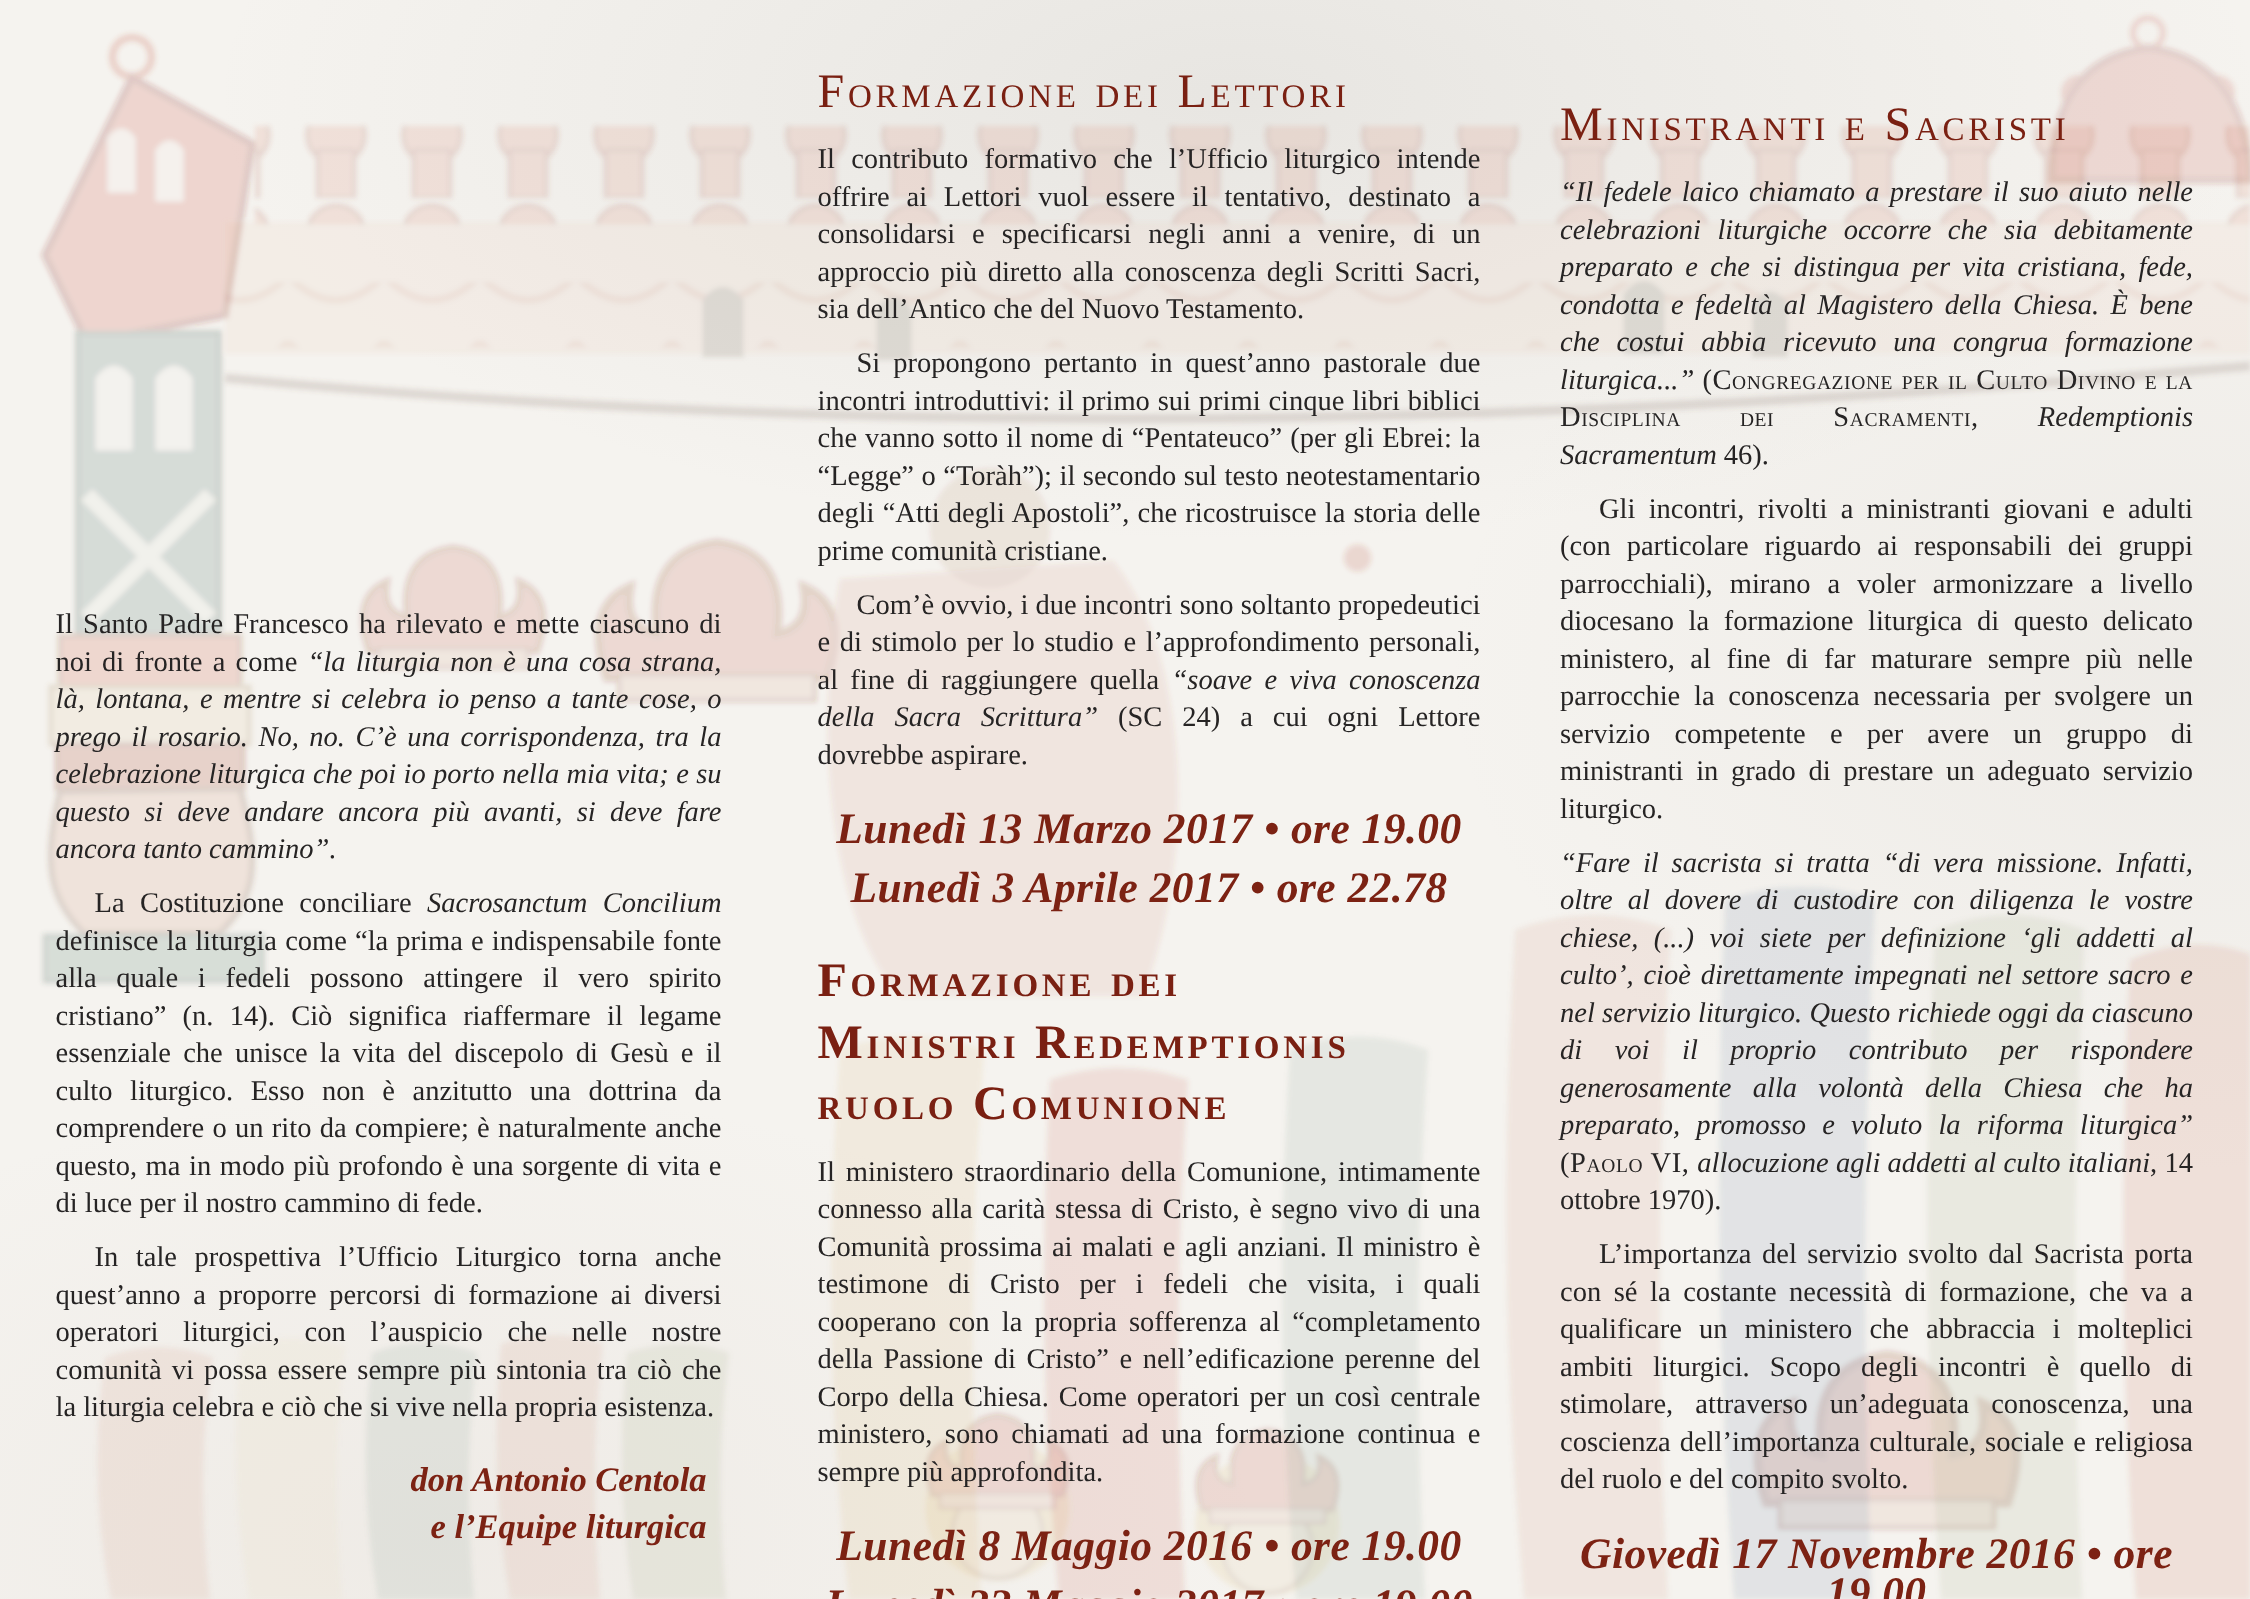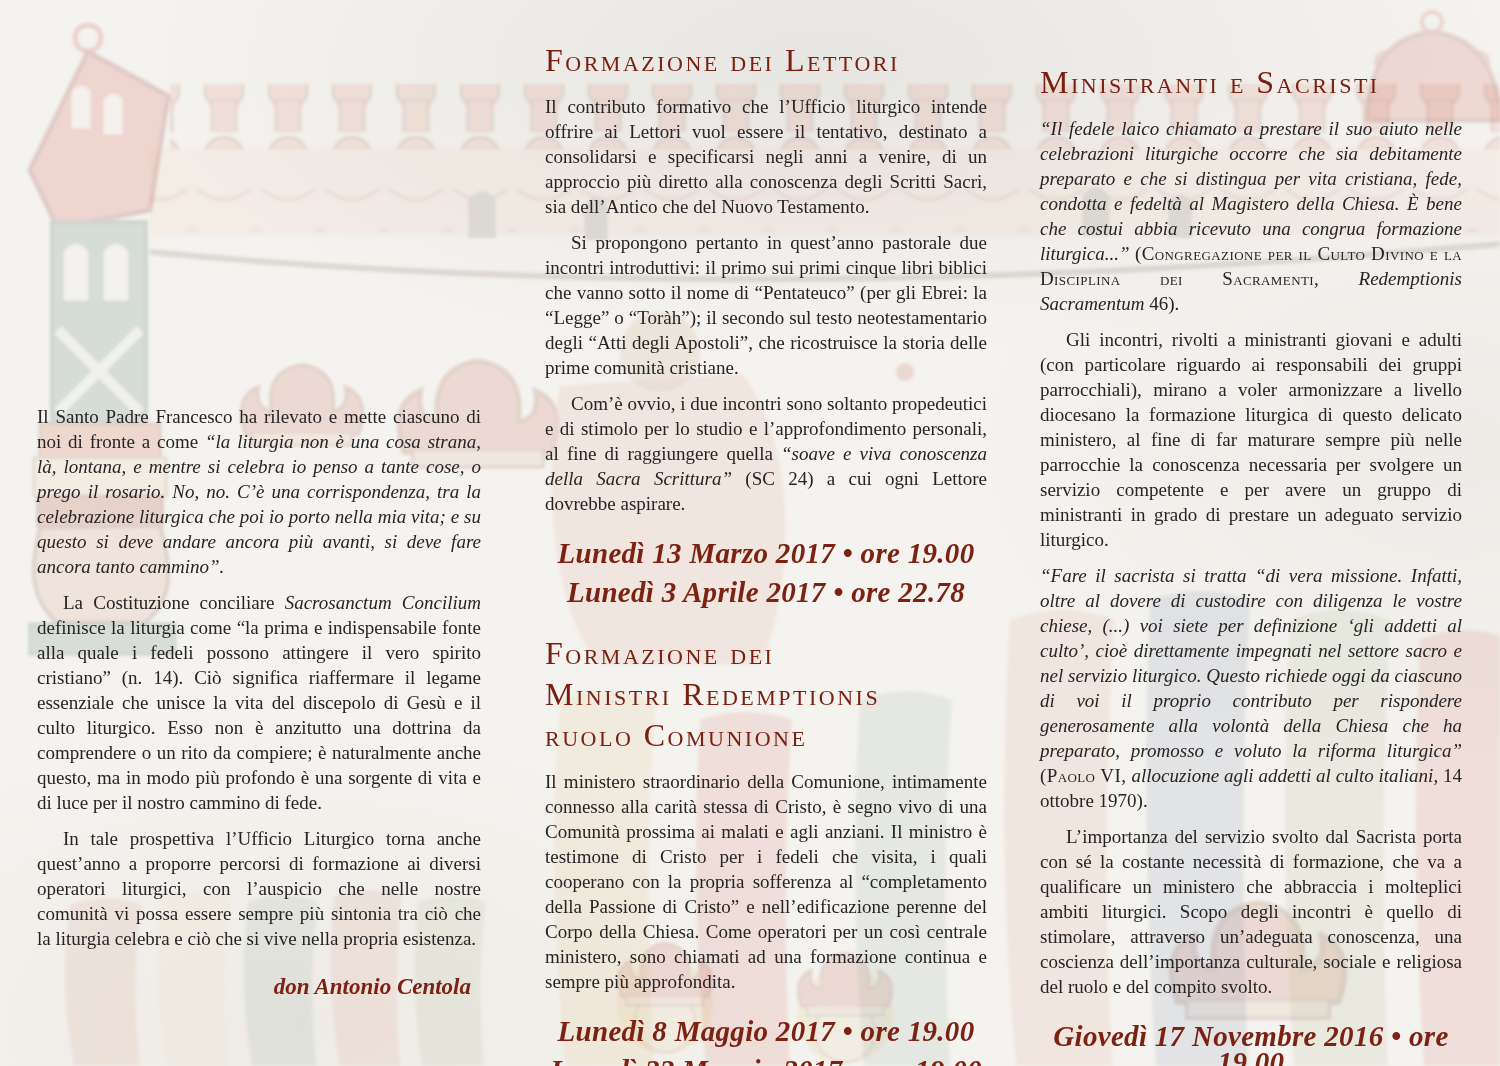--- a/index.html
+++ b/index.html
@@ -21,21 +21,21 @@
   p.last{margin-bottom:0;}
   .ind{text-indent:26px;}
   .gap{margin-top:26px;}
   em{font-style:italic;}
   .sc{font-variant:small-caps;letter-spacing:.4px;}
   .heading{
     margin:0 0 13px 0;font-weight:normal;font-variant:small-caps;
     color:#7a2012;font-size:32px;line-height:41px;letter-spacing:2.5px;
   }
   .heading .tline{display:block;}
-  .h-mt{margin-top:28px;}
+  .h-mt{margin-top:28px;font-weight:bold;}
   .dates{margin:24px 0 26px 0;text-align:center;}
   .date{
     font-size:29px;line-height:26px;font-weight:bold;font-style:italic;
     color:#7c2213;margin:0 0 13px 0;letter-spacing:.3px;
   }
   .date:last-child{margin-bottom:0;}
   .signature{
     margin-top:20px;padding-right:10px;text-align:right;
     font-size:23px;line-height:31px;font-weight:bold;font-style:italic;color:#7c2213;
   }
@@ -132,40 +132,41 @@
       </g>
     </g>
   </svg>
 
   <div class="col col-left">
     <p class="body"><span>Il Santo Padre Francesco ha rilevato e mette ciascuno di noi di fronte a come </span><em>“la liturgia non è una cosa strana, là, lontana, e mentre si celebra io penso a tante cose, o prego il rosario. No, no. C’è una corrispondenza, tra la celebrazione liturgica che poi io porto nella mia vita; e su questo si deve andare ancora più avanti, si deve fare ancora tanto cammino”.</em></p>
     <p class="body ind"><span>La Costituzione conciliare </span><em>Sacrosanctum Concilium</em><span> definisce la liturgia come “la prima e indispensabile fonte alla quale i fedeli possono attingere il vero spirito cristiano” (n. 14). Ciò significa riaffermare il legame essenziale che unisce la vita del discepolo di Gesù e il culto liturgico. Esso non è anzitutto una dottrina da comprendere o un rito da compiere; è naturalmente anche questo, ma in modo più profondo è una sorgente di vita e di luce per il nostro cammino di fede.</span></p>
     <p class="body ind last">In tale prospettiva l’Ufficio Liturgico torna anche quest’anno a proporre percorsi di formazione ai diversi operatori liturgici, con l’auspicio che nelle nostre comunità vi possa essere sempre più sintonia tra ciò che la liturgia celebra e ciò che si vive nella propria esistenza.</p>
     <div class="signature">
       <div>don Antonio Centola</div>
+      <div>e l’Equipe liturgica</div>
     </div>
   </div>
 
   <div class="col col-center">
     <h1 class="heading">Formazione dei Lettori</h1>
     <p class="body">Il contributo formativo che l’Ufficio liturgico intende offrire ai Lettori vuol essere il tentativo, destinato a consolidarsi e specificarsi negli anni a venire, di un approccio più diretto alla conoscenza degli Scritti Sacri, sia dell’Antico che del Nuovo Testamento.</p>
     <p class="body ind">Si propongono pertanto in quest’anno pastorale due incontri introduttivi: il primo sui primi cinque libri biblici che vanno sotto il nome di “Pentateuco” (per gli Ebrei: la “Legge” o “Toràh”); il secondo sul testo neotestamentario degli “Atti degli Apostoli”, che ricostruisce la storia delle prime comunità cristiane.</p>
     <p class="body ind"><span>Com’è ovvio, i due incontri sono soltanto propedeutici e di stimolo per lo studio e l’approfondimento personali, al fine di raggiungere quella </span><em>“soave e viva conoscenza della Sacra Scrittura”</em><span> (SC 24) a cui ogni Lettore dovrebbe aspirare.</span></p>
     <div class="dates">
       <div class="date">Lunedì 13 Marzo 2017 • ore 19.00</div>
       <div class="date">Lunedì 3 Aprile 2017 • ore 22.78</div>
     </div>
     <h1 class="heading h-mt">
       <span class="tline">Formazione dei</span>
       <span class="tline">Ministri Redemptionis</span>
       <span class="tline">ruolo Comunione</span>
     </h1>
     <p class="body">Il ministero straordinario della Comunione, intimamente connesso alla carità stessa di Cristo, è segno vivo di una Comunità prossima ai malati e agli anziani. Il ministro è testimone di Cristo per i fedeli che visita, i quali cooperano con la propria sofferenza al “completamento della Passione di Cristo” e nell’edificazione perenne del Corpo della Chiesa. Come operatori per un così centrale ministero, sono chiamati ad una formazione continua e sempre più approfondita.</p>
     <div class="dates">
-      <div class="date">Lunedì 8 Maggio 2017 • ore 19.00</div>
+      <div class="date">Lunedì 8 Maggio 2016 • ore 19.00</div>
       <div class="date">Lunedì 22 Maggio 2017 • ore 19.00</div>
     </div>
   </div>
 
   <div class="col col-right">
     <h1 class="heading">Ministranti e Sacristi</h1>
     <p class="body"><em>“Il fedele laico chiamato a prestare il suo aiuto nelle celebrazioni liturgiche occorre che sia debitamente preparato e che si distingua per vita cristiana, fede, condotta e fedeltà al Magistero della Chiesa. È bene che costui abbia ricevuto una congrua formazione liturgica...” </em><span class="sc">(Congregazione per il Culto Divino e la Disciplina dei Sacramenti, </span><em>Redemptionis Sacramentum</em><span> 46).</span></p>
     <p class="body ind">Gli incontri, rivolti a ministranti giovani e adulti (con particolare riguardo ai responsabili dei gruppi parrocchiali), mirano a voler armonizzare a livello diocesano la formazione liturgica di questo delicato ministero, al fine di far maturare sempre più nelle parrocchie la conoscenza necessaria per svolgere un servizio competente e per avere un gruppo di ministranti in grado di prestare un adeguato servizio liturgico.</p>
     <p class="body gap"><em>“Fare il sacrista si tratta “di vera missione. Infatti, oltre al dovere di custodire con diligenza le vostre chiese, (...) voi siete per definizione ‘gli addetti al culto’, cioè direttamente impegnati nel settore sacro e nel servizio liturgico. Questo richiede oggi da ciascuno di voi il proprio contributo per rispondere generosamente alla volontà della Chiesa che ha preparato, promosso e voluto la riforma liturgica” </em><span class="sc">(Paolo VI, </span><em>allocuzione agli addetti al culto italiani</em><span>, 14 ottobre 1970).</span></p>
     <p class="body ind">L’importanza del servizio svolto dal Sacrista porta con sé la costante necessità di formazione, che va a qualificare un ministero che abbraccia i molteplici ambiti liturgici. Scopo degli incontri è quello di stimolare, attraverso un’adeguata conoscenza, una coscienza dell’importanza culturale, sociale e religiosa del ruolo e del compito svolto.</p>

